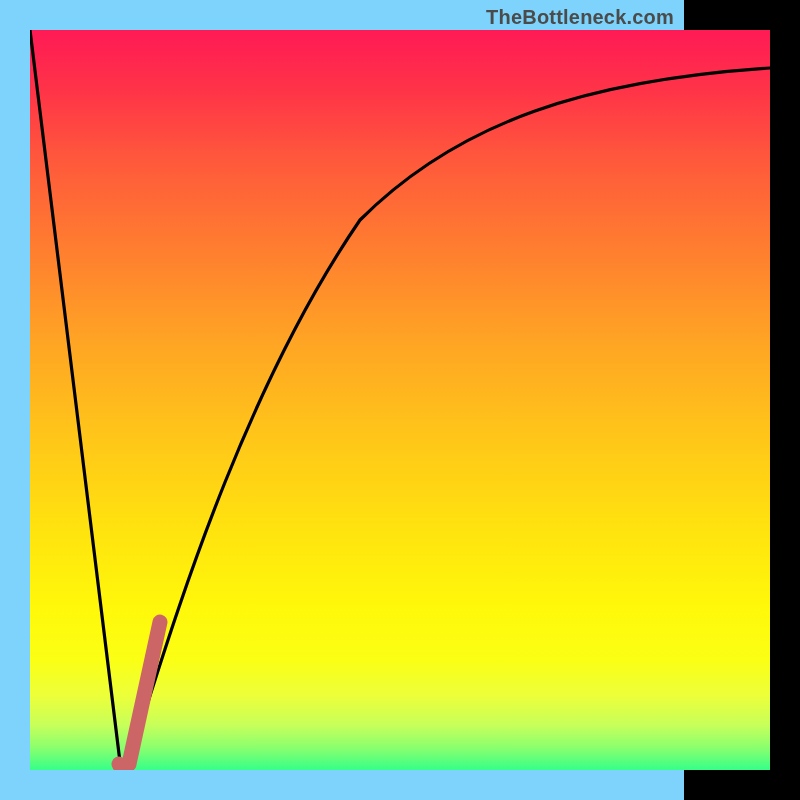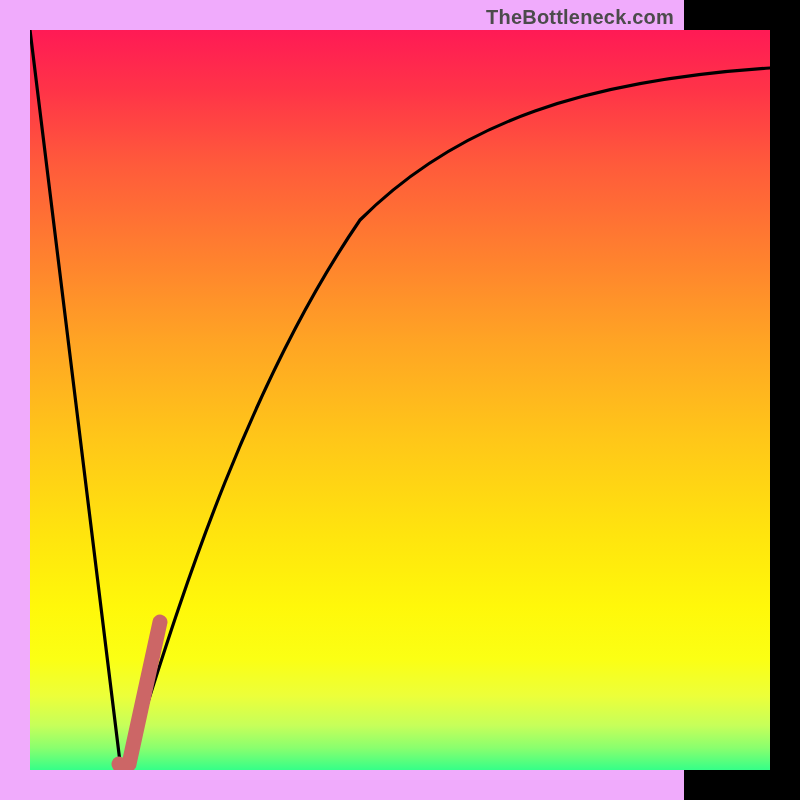--- a/index.html
+++ b/index.html
@@ -8,21 +8,21 @@
     width: 800px;
     height: 800px;
     overflow: hidden;
     background: #000;
     font-family: Arial, Helvetica, sans-serif;
   }
   .frame {
     position: relative;
     width: 684px;
     height: 800px;
-    background: #f0abfc;
+    background: #7dd3fc;
   }
   .plot {
     position: absolute;
     left: 30px;
     top: 30px;
     width: 740px;
     height: 740px;
     overflow: hidden;
   }
   .gradient {

